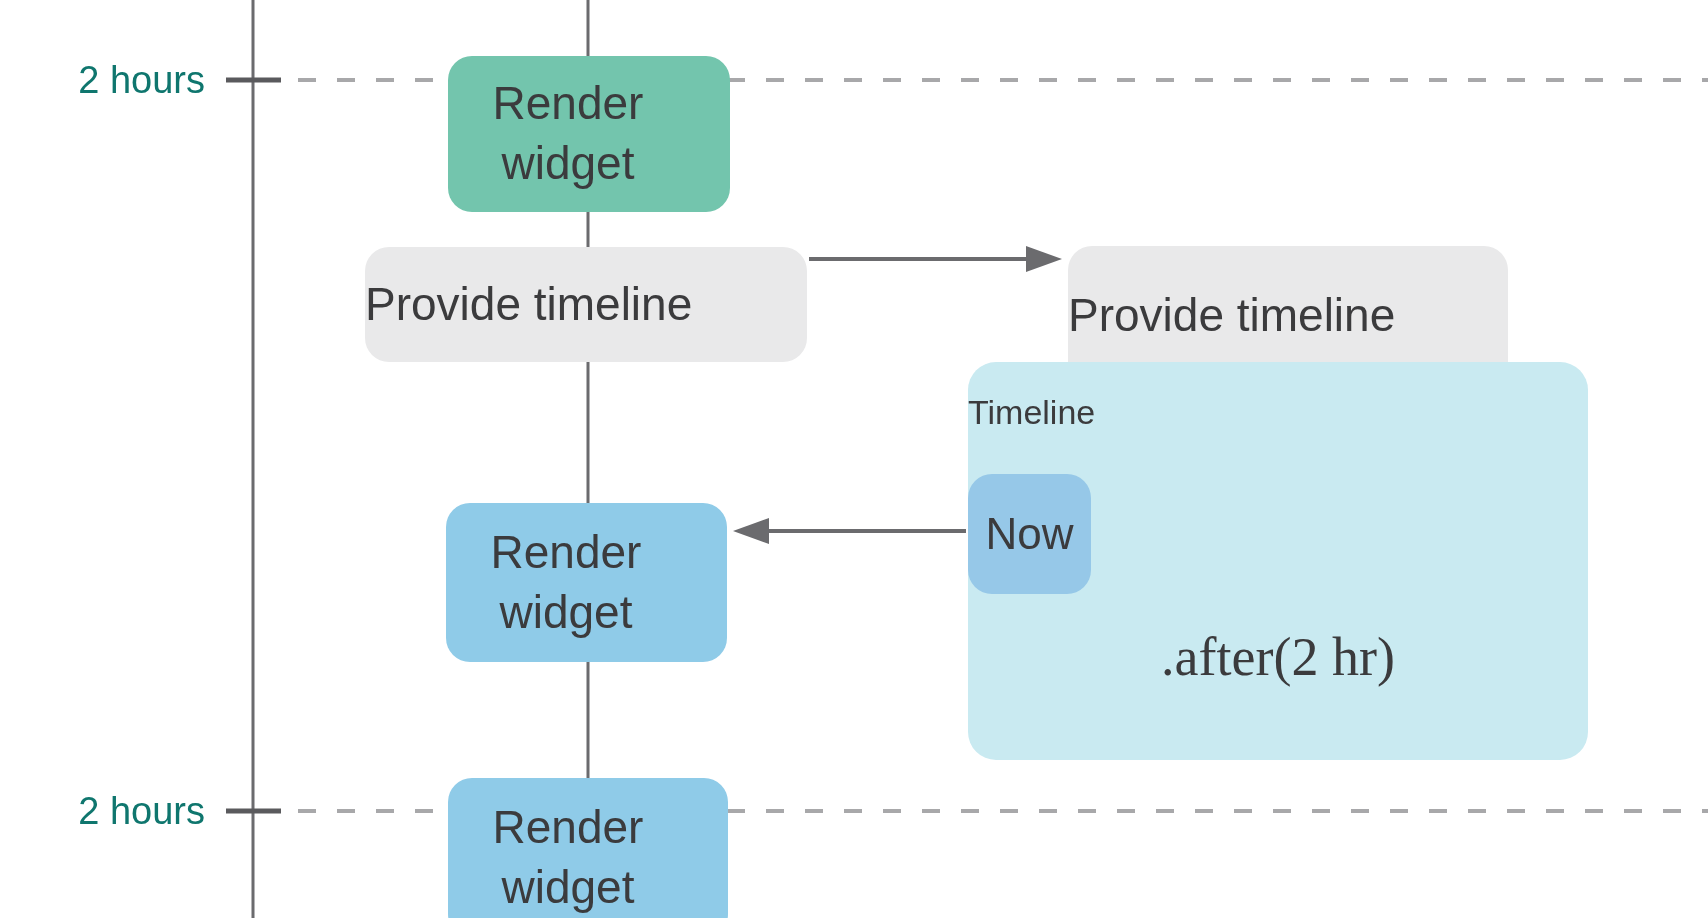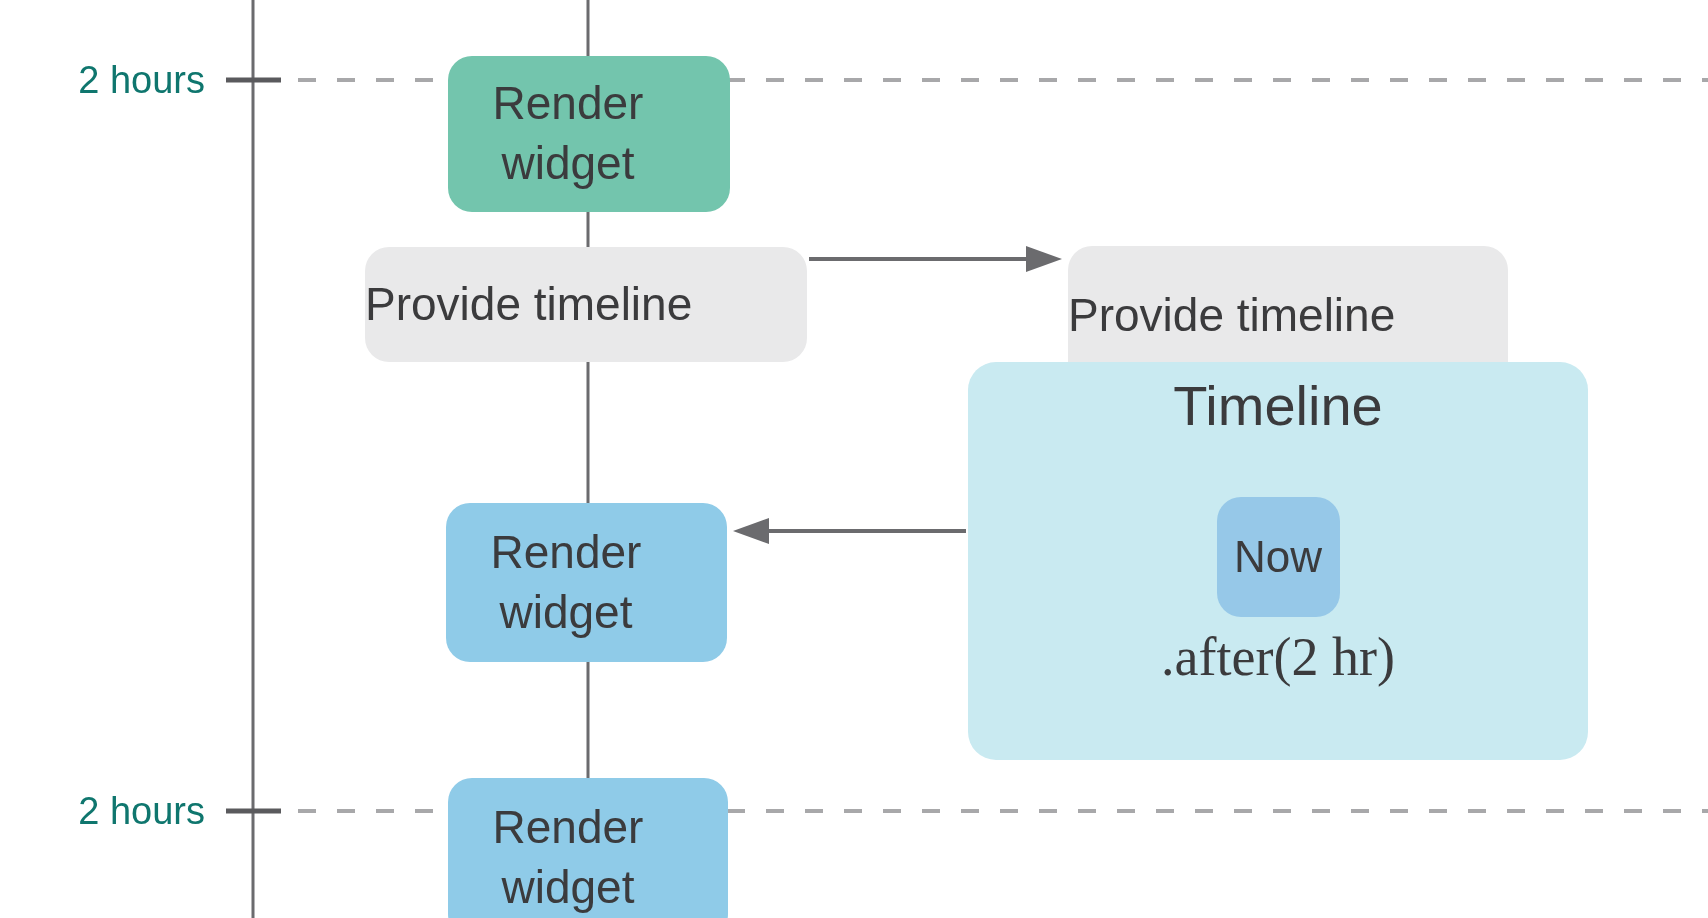--- a/index.html
+++ b/index.html
@@ -48,33 +48,32 @@
   .card {
     position: absolute;
     left: 968px; top: 362px;
     width: 620px; height: 398px;
     background: #c9eaf1;
     border-radius: 28px;
     z-index: 1;
   }
   .card-title {
     position: absolute;
-    left: 0; top: 16px;
+    left: 0; top: 22px;
     width: 100%;
-    text-align: center;
-    font-size: 56px;
+    font-size: 34px;
     line-height: 56px;
     color: #3b3b3d;
   }
   .entries {
     position: absolute;
-    left: 0; top: 135px;
+    left: 0; top: 112px;
     width: 100%;
     display: flex;
-    justify-content: center;
+    justify-content: space-between;
     gap: 33px;
   }
   .entry {
     width: 123px; height: 120px;
     background: #96c8e8;
     border-radius: 24px;
     display: flex;
     align-items: center;
     justify-content: center;
     font-size: 44px;

